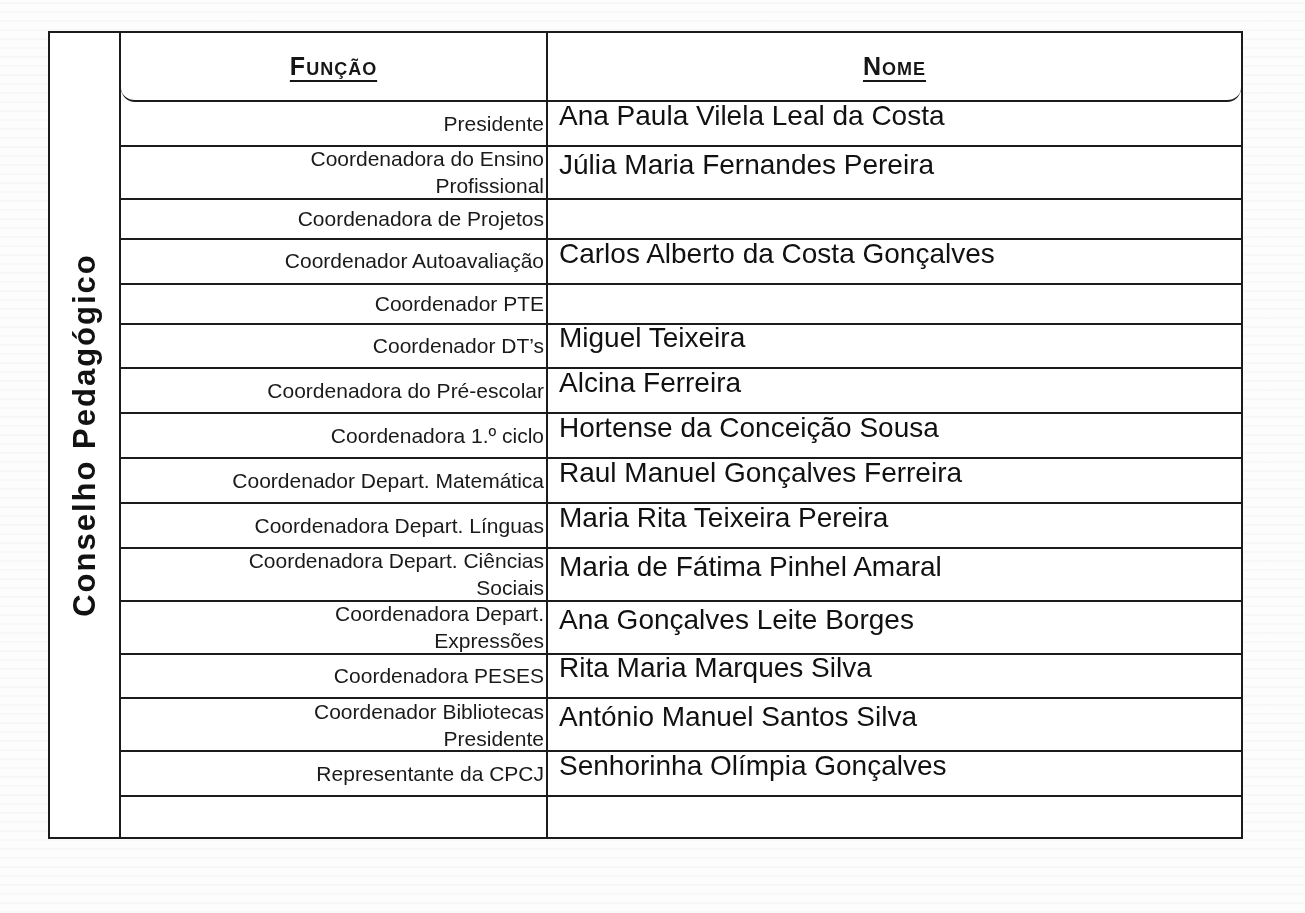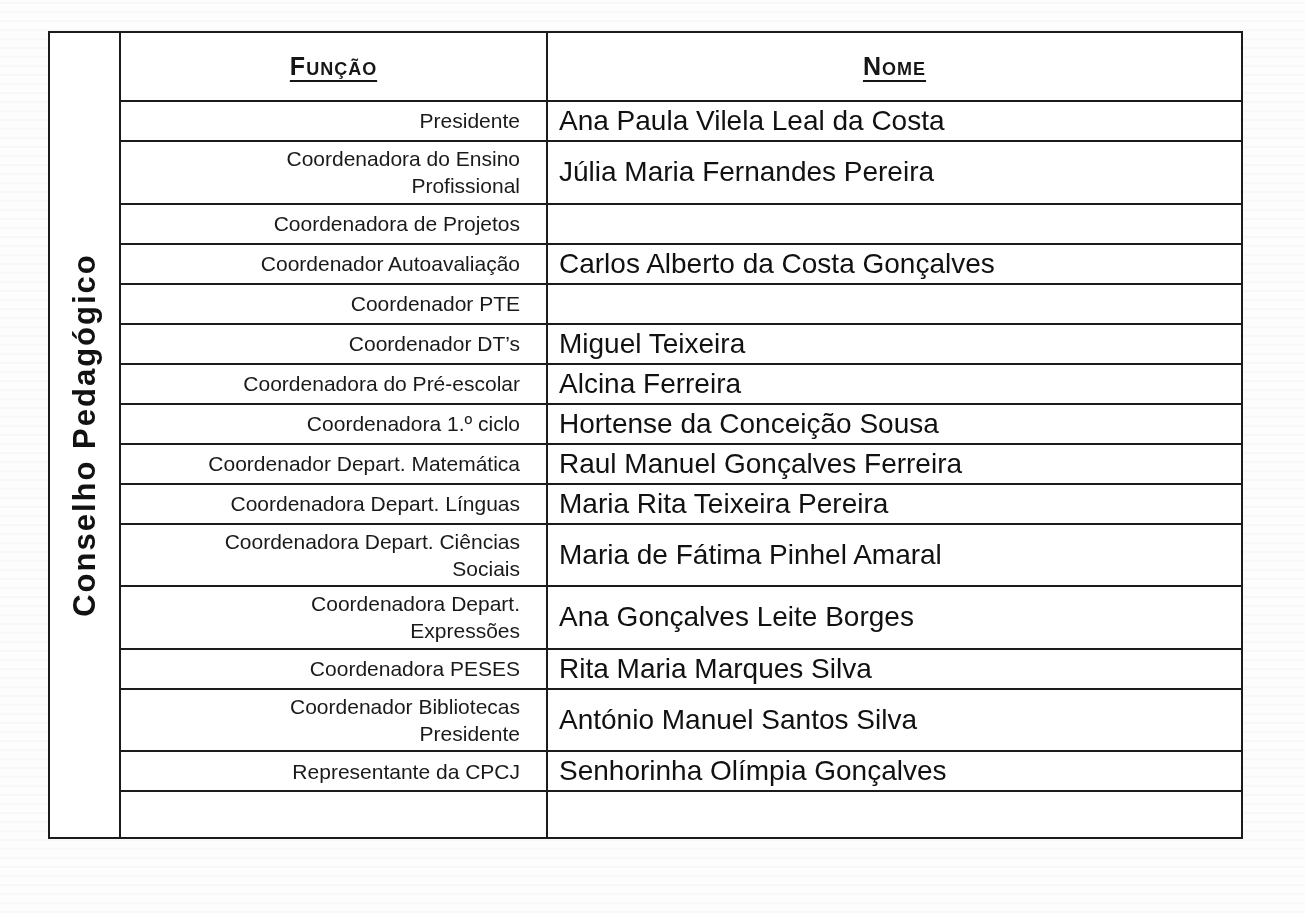--- a/index.html
+++ b/index.html
@@ -52,21 +52,21 @@
     display: flex;
     flex-direction: column;
     min-width: 0;
   }
   .trow {
     display: flex;
     border-bottom: 2px solid #1b1b1b;
     align-items: stretch;
   }
   .trow:last-child { border-bottom: none; flex: 1 1 auto; }
-  .header-row { min-height: 69px; }
+  .header-row { min-height: 69px; border-radius: 14px; }
   .body-row { min-height: 40px; }
   .cell {
     display: flex;
     align-items: center;
     min-width: 0;
   }
   .col-funcao {
     width: 427px;
     flex: 0 0 427px;
     border-right: 2px solid #1b1b1b;
@@ -80,30 +80,30 @@
     letter-spacing: 1px;
   }
   .hdr .hdr-text {
     text-decoration: underline;
     text-decoration-thickness: 2px;
     text-underline-offset: 5px;
   }
   .funcao-cell {
     justify-content: flex-end;
     text-align: right;
-    padding: 3px 26px 3px 8px;
+    padding: 3px 2px 3px 8px;
     font-size: 21px;
     line-height: 1.3;
     white-space: pre-line;
     color: #1a1a1a;
   }
   .nome-cell {
     justify-content: flex-start;
     text-align: left;
-    padding: 2px 10px 2px 11px;
+    padding: 2px 10px 17px 11px;
     font-size: 28px;
     line-height: 1.15;
     color: #111111;
   }
 </style>
 </head>
 <body>
 
 <div class="scan-page"></div>
 

